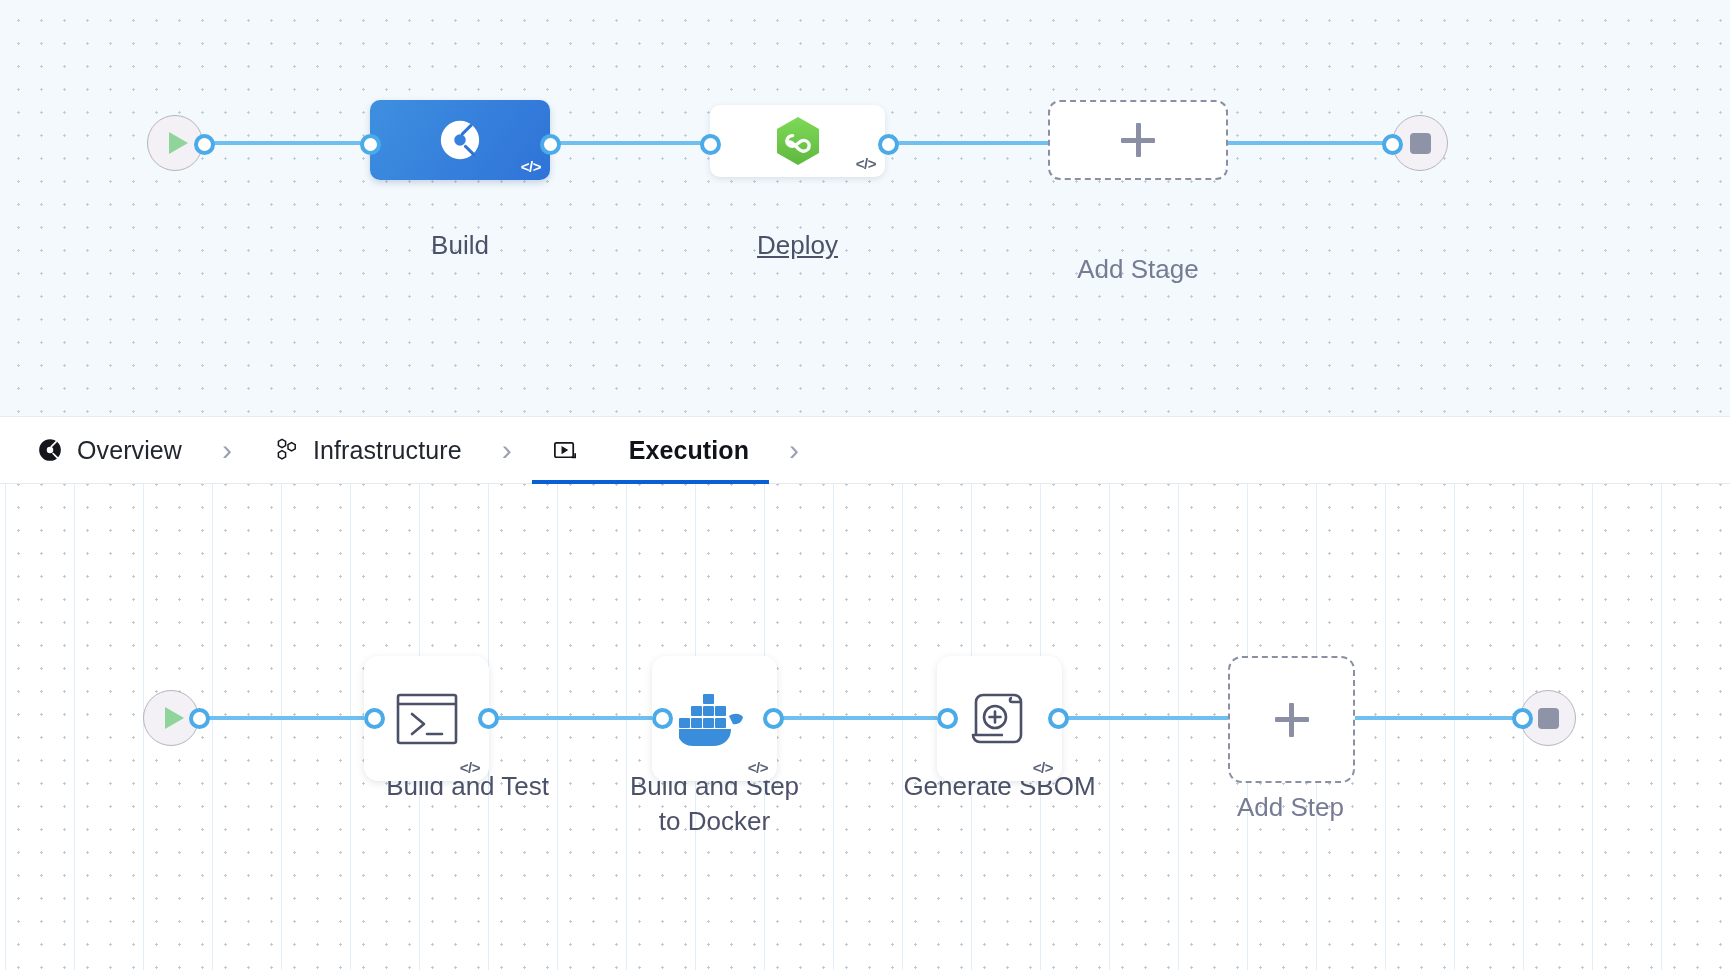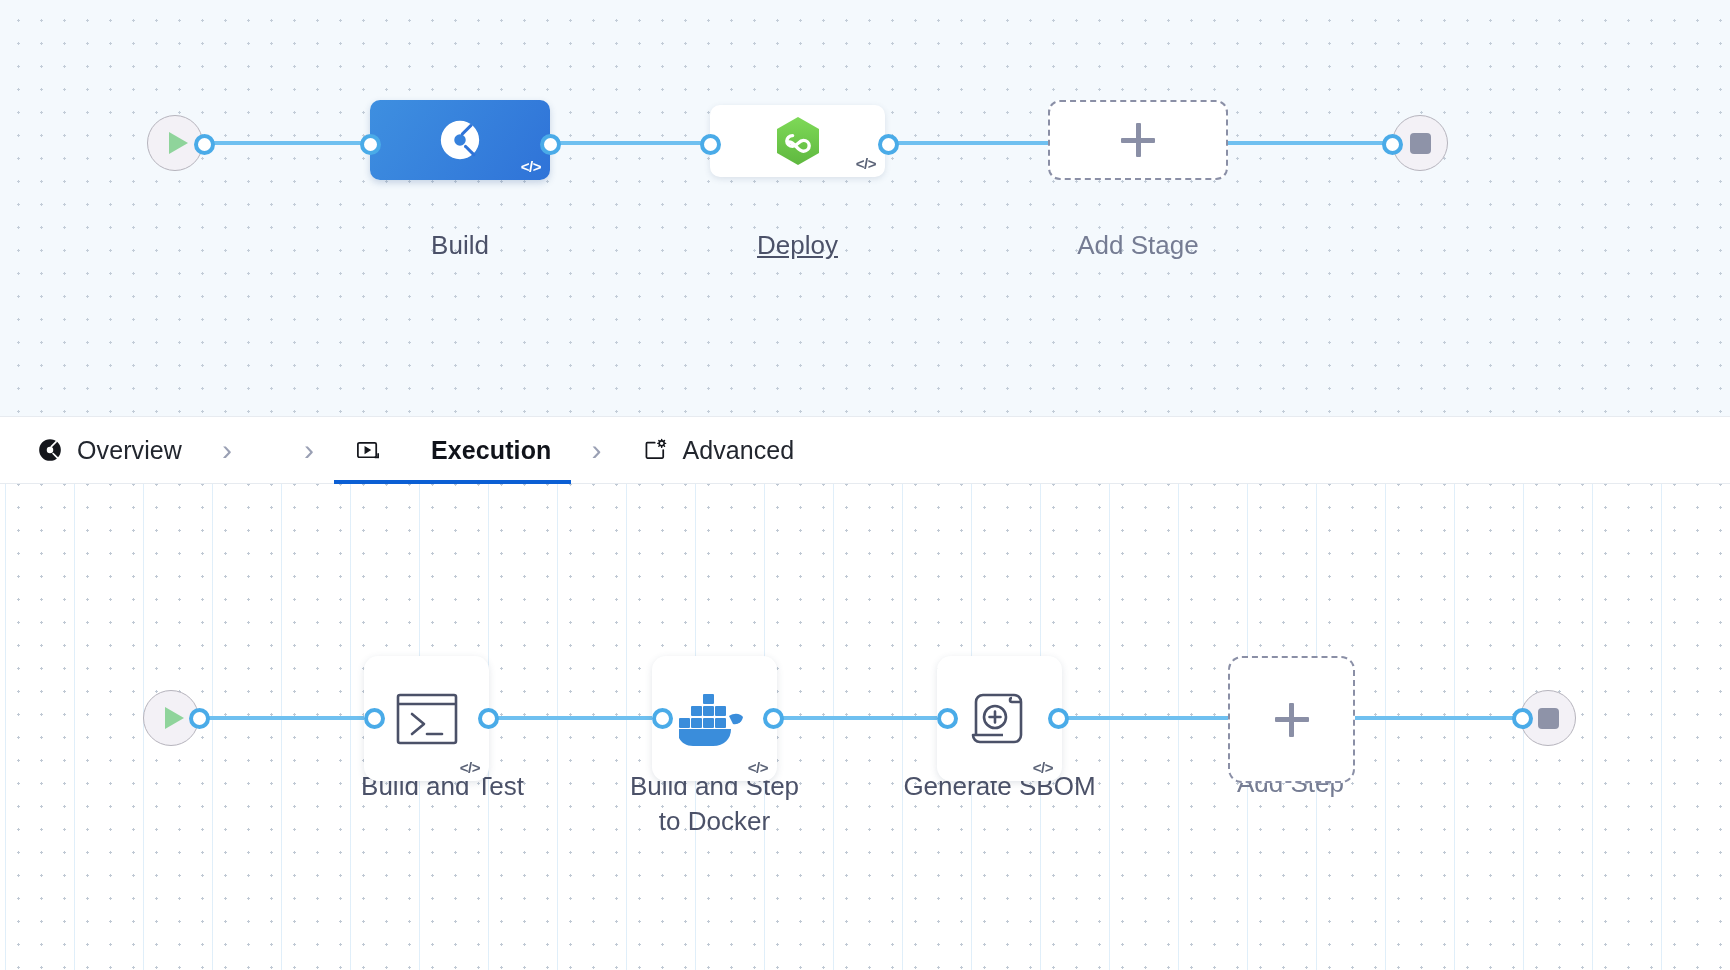--- a/index.html
+++ b/index.html
@@ -93,21 +93,21 @@
     border-radius: 12px;
   }
   .node-label {
     position: absolute;
     text-align: center;
     color: #4b5168;
     font-size: 26px;
     line-height: 1.35;
     white-space: pre-line;
   }
-  .node-label.muted { color: #757c93; }
+  .node-label.muted { color: #757c93; margin-top: 24px; }
 
   .code-badge {
     position: absolute; right: 9px; bottom: 5px;
     font-size: 15px; font-weight: 700;
     letter-spacing: -0.5px;
     font-family: "Liberation Sans", sans-serif;
   }
   .code-badge.on-blue { color: #ffffff; }
   .code-badge.on-white { color: #5a6276; }
 
@@ -237,46 +237,46 @@
           <path fill="#14161c" d="M24 4a20 20 0 1 0 0 40 20 20 0 0 0 0-40zm0 26a6 6 0 1 1 0-12 6 6 0 0 1 0 12z"></path>
           <path fill="#ffffff" d="M34.4 7.6 25.2 16.8a1.6 1.6 0 0 0 2.2 2.3l9.2-9.2a1.6 1.6 0 0 0-2.2-2.3z"></path>
           <path fill="#ffffff" d="M30.8 29.4a1.6 1.6 0 0 0-2.3 2.2l9 9a1.6 1.6 0 0 0 2.3-2.2z"></path>
         </svg>
       </span>
       <span class="tab-label">Overview</span>
     </div>
 
     <span class="tab-sep">›</span>
 
+    <div class="tab">
+      <span class="tab-ico">
+        <svg width="28" height="28" viewBox="0 0 28 28" fill="none" stroke="#14161c" stroke-width="1.5">
+          <path d="M10 3.3 13.6 5.4v4.2L10 11.7 6.4 9.6V5.4z"></path>
+          <path d="M19.6 6.6 23.2 8.7v4.2l-3.6 2.1-3.6-2.1V8.7z"></path>
+          <path d="M10 14.6l3.6 2.1v4.2L10 23l-3.6-2.1v-4.2z"></path>
+        </svg>
+      </span>
+      <span class="tab-label">Infrastructure</span>
+    </div>
 
     <span class="tab-sep">›</span>
 
     <div class="tab active">
       <span class="tab-ico">
         <svg width="27" height="27" viewBox="0 0 28 28" fill="none" stroke="#14161c" stroke-width="1.8">
           <rect x="3" y="6" width="19" height="15" rx="1.5"></rect>
           <path d="M10.5 10.3v6.4l5.2-3.2z" fill="#14161c" stroke-width="1.2"></path>
           <path d="M24 17.5v3.6h-3.2" stroke-linecap="round"></path>
         </svg>
       </span>
       <span class="tab-label">Execution</span>
     </div>
 
     <span class="tab-sep">›</span>
 
-    <div class="tab">
-      <span class="tab-ico">
-        <svg width="27" height="27" viewBox="0 0 28 28" fill="none" stroke="#14161c" stroke-width="1.8" stroke-linecap="round">
-          <path d="M22 13.5v7.3a1 1 0 0 1-1 1H5.6a1 1 0 0 1-1-1V6.9a1 1 0 0 1 1-1h7.6"></path>
-          <circle cx="20.4" cy="6.6" r="2.6" stroke-width="1.6"></circle>
-          <path d="M20.4 2.4v1.1M20.4 9.7v1.1M24.6 6.6h-1.1M17.3 6.6h-1.1M23.4 3.6l-.8.8M18.2 8.8l-.8.8M23.4 9.6l-.8-.8M18.2 4.4l-.8-.8" stroke-width="1.4"></path>
-        </svg>
-      </span>
-      <span class="tab-label">Advanced</span>
-    </div>
   </div>
 
   <div class="canvas-step">
 
     <div class="pipe" style="left:200px; top:232px; width:175px;"></div>
     <div class="pipe" style="left:488px; top:232px; width:175px;"></div>
     <div class="pipe" style="left:773px; top:232px; width:175px;"></div>
     <div class="pipe" style="left:1058px; top:232px; width:175px;"></div>
     <div class="pipe" style="left:1353px; top:232px; width:175px;"></div>
 
@@ -289,21 +289,21 @@
       <svg width="62" height="54" viewBox="0 0 62 54" fill="none" stroke="#4b5168" stroke-width="2.6">
         <rect x="2" y="3" width="58" height="48" rx="2"></rect>
         <path d="M2 12h58" stroke-width="2.6"></path>
         <path d="M16 22l12 10-12 10" stroke-linecap="round" stroke-linejoin="round"></path>
         <path d="M31 42h15" stroke-linecap="round"></path>
       </svg>
       <span class="code-badge on-white">&lt;/&gt;</span>
     </div>
     <div class="dot-port" style="left:364px; top:224px;"></div>
     <div class="dot-port" style="left:478px; top:224px;"></div>
-    <div class="node-label" style="left:320px; top:285px; width:245px;">Build and Test</div>
+    <div class="node-label" style="left:304px; top:285px; width:245px;text-align:right;">Build and Test</div>
 
     <div class="step-node" style="left:652px; top:172px;">
       <svg width="72" height="58" viewBox="0 0 72 58">
         <g fill="#3a8ddb">
           <rect x="24" y="4" width="11" height="10" rx="1"></rect>
           <rect x="12" y="16" width="11" height="10" rx="1"></rect>
           <rect x="24" y="16" width="11" height="10" rx="1"></rect>
           <rect x="36" y="16" width="11" height="10" rx="1"></rect>
           <rect x="0" y="28" width="11" height="10" rx="1"></rect>
           <rect x="12" y="28" width="11" height="10" rx="1"></rect>

